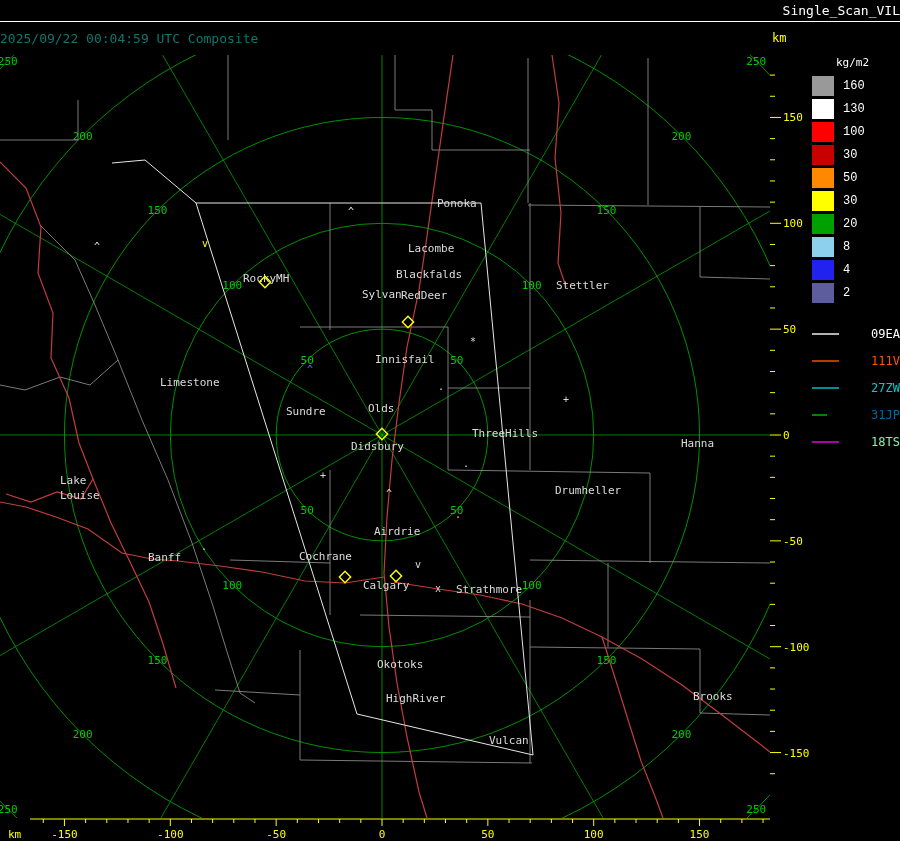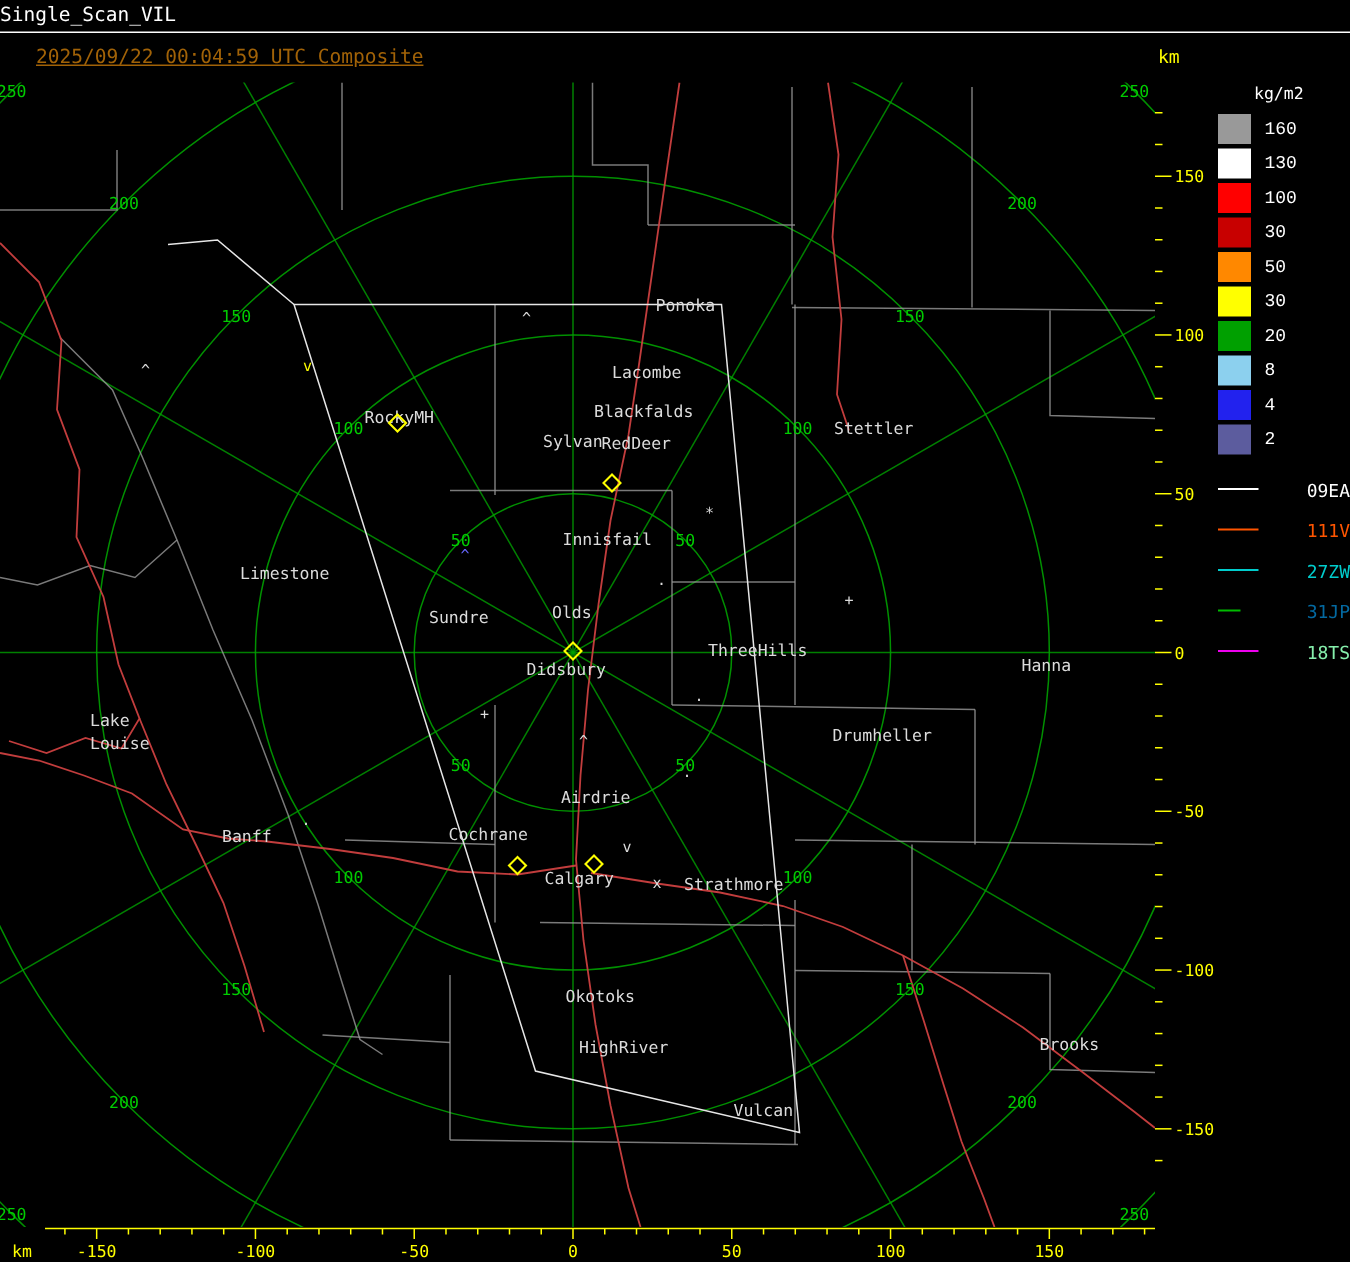--- a/index.html
+++ b/index.html
@@ -1,30 +1,30 @@
 <!DOCTYPE html>
 <html><head>
 <meta charset="utf-8">
 <style>
   html,body{margin:0;padding:0;background:#000;}
   .app{width:900px;height:841px;background:#000;position:relative;font-family:"DejaVu Sans Mono",monospace;overflow:hidden;}
-  .titlebar{height:21px;line-height:21px;text-align:left;color:#ffffff;font-size:13px;border-bottom:1px solid #ffffff;}
+  .titlebar{height:21px;line-height:21px;text-align:right;color:#ffffff;font-size:13px;border-bottom:1px solid #ffffff;}
   .header{height:33px;position:relative;}
-  .timestamp{position:absolute;left:24px;top:9px;color:#a16207;font-size:13px;white-space:pre;text-decoration:underline;}
+  .timestamp{position:absolute;left:0;top:9px;color:#0f766e;font-size:13px;white-space:pre;}
   .axis-unit-top{position:absolute;left:772px;top:9px;color:#ffff00;font-size:12px;}
   .content{display:flex;height:763px;}
   #map{display:block;width:770px;height:763px;background:#000;}
   #yaxis{display:block;width:42px;height:763px;}
   .sidepanel{width:88px;}
   .cb-unit{margin:1px 0 5px 24px;color:#ffffff;font-size:11px;}
   .cb-row{display:flex;align-items:center;height:23px;font-family:Liberation Mono, monospace;}
   .cb-swatch{width:22px;height:20px;}
   .cb-label{margin-left:9px;color:#ffffff;font-size:12px;}
   #tracks{margin-top:16px;}
-  .track-row{display:flex;align-items:flex-start;height:27px;gap:28px;}
+  .track-row{display:flex;align-items:center;height:27px;gap:28px;}
   .track-label{margin-left:4px;font-size:12px;}
   #xaxis{display:block;width:900px;height:23px;}
   svg text{font-family:"DejaVu Sans Mono",monospace;}
 </style>
 </head>
 <body>
 
 <div class="app">
   <div class="titlebar">Single_Scan_VIL</div>
   <div class="header">

